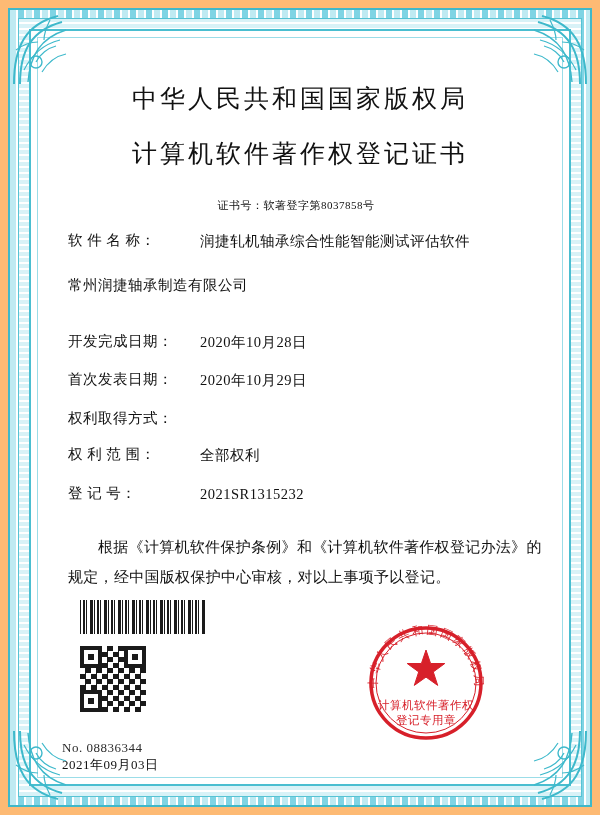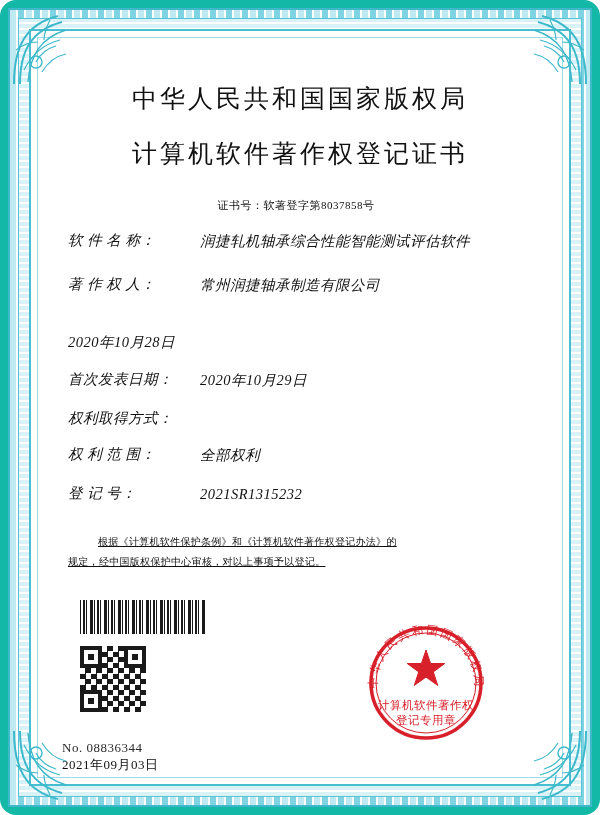--- a/index.html
+++ b/index.html
@@ -8,22 +8,21 @@
     background: #ffffff;
   }
   body {
     font-family: "Liberation Serif", "DejaVu Serif", serif;
   }
   .page {
     position: relative;
     width: 600px;
     height: 815px;
     overflow: hidden;
-    background: #14b8a6;
-    border-radius: 16px;
+    background: #fdba74;
   }
   
   .frame-outer {
     position: absolute;
     left: 8px; top: 8px; right: 8px; bottom: 8px;
     border: 2px solid #3fb8c9;
     background:
       repeating-linear-gradient(90deg,
         #bfeaf2 0px, #bfeaf2 6px,
         #ffffff 6px, #ffffff 8px,
@@ -99,47 +98,45 @@
   .field-block {
     margin-top: 18px;
     padding-left: 28px;
   }
   .field-row {
     display: flex;
     align-items: flex-start;
     margin-bottom: 17px;
     font-size: 14.5px;
     color: #111;
-    font-style: italic;
   }
   .field-row.tight { margin-bottom: 4px; }
   .field-label {
     width: 132px;
     flex: 0 0 132px;
     letter-spacing: 0.5px;
     white-space: nowrap;
   }
   .field-value {
     flex: 1;
     letter-spacing: 0.5px;
     line-height: 1.5;
   }
   .field-value .second-line {
     display: block;
   }
   .gap-lg { height: 18px; }
   .paragraph {
     margin-top: 26px;
     padding: 0 16px 0 28px;
-    font-size: 10px;
+    font-size: 15px;
     line-height: 2.0;
     color: #111;
     text-align: justify;
     letter-spacing: 0.3px;
-    text-decoration: underline;
   }
   .paragraph .indent { padding-left: 30px; display: inline; }
 
   
   .codes {
     position: absolute;
     left: 80px;
     top: 600px;
     width: 130px;
   }
@@ -284,27 +281,27 @@
       <div class="field-row tight">
         <div class="field-label">软 件 名 称：</div>
         <div class="field-value">
           <span>润捷轧机轴承综合性能智能测试评估软件</span>
         </div>
       </div>
 
       <div class="gap-lg"></div>
 
       <div class="field-row">
-        <div class="field-label">著 作 权 人：</div>
         <div class="field-value">常州润捷轴承制造有限公司</div>
       </div>
 
       <div class="gap-lg"></div>
 
       <div class="field-row">
+        <div class="field-label">开发完成日期：</div>
         <div class="field-value">2020年10月28日</div>
       </div>
 
       <div class="field-row">
         <div class="field-label">首次发表日期：</div>
         <div class="field-value">2020年10月29日</div>
       </div>
 
       <div class="field-row">
         <div class="field-label">权利取得方式：</div>

